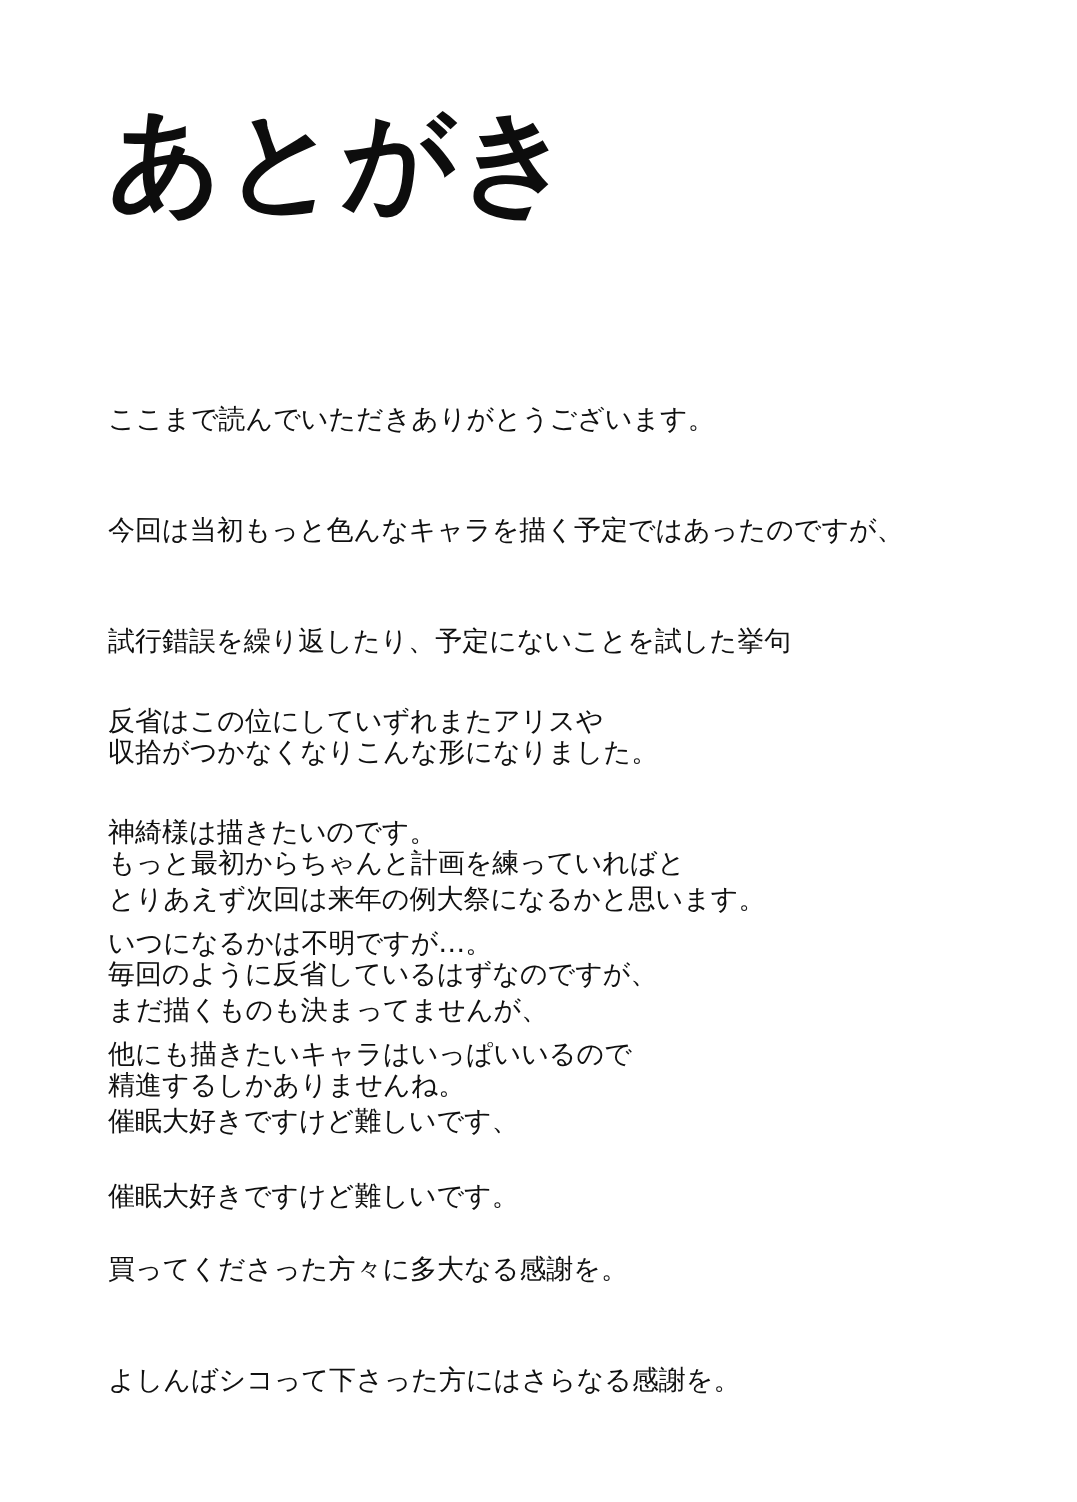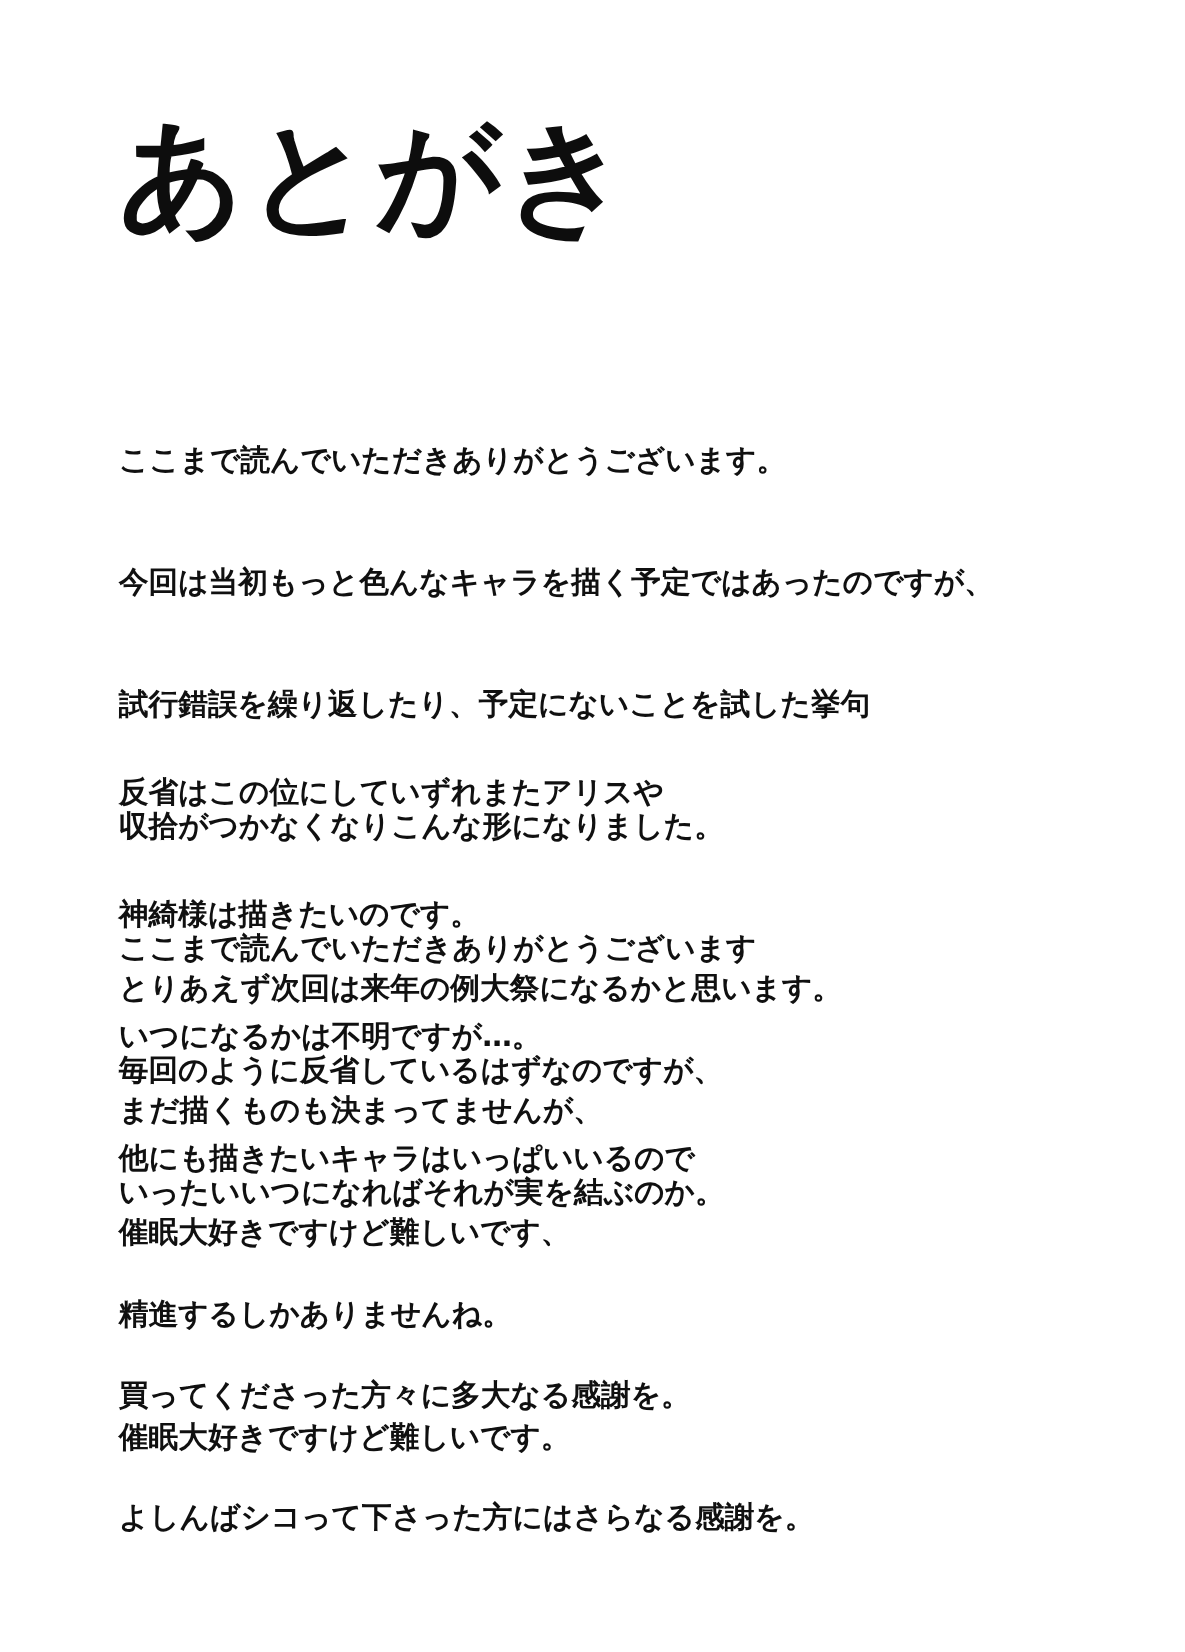--- a/index.html
+++ b/index.html
@@ -25,21 +25,21 @@
     font-weight: 700;
     letter-spacing: 2px;
     color: #0d0d0d;
     white-space: nowrap;
   }
   .body-block {
     position: absolute;
     left: 108px;
     font-size: 27px;
     line-height: 37px;
-    font-weight: 700;
+    font-weight: 400;
     color: #101010;
     white-space: pre;
   }
   #para1 { top: 326px; }
   #para2 { top: 628px; }
   #para3 { top: 806px; }
   #para4 { top: 1176px; }
   .line {
     display: block;
   }
@@ -49,23 +49,22 @@
 
 <div class="page">
 
   <div class="title">あとがき</div>
 
   <div class="body-block" id="para1">
     <span class="line">ここまで読んでいただきありがとうございます。</span>
     <span class="line">今回は当初もっと色んなキャラを描く予定ではあったのですが、</span>
     <span class="line">試行錯誤を繰り返したり、予定にないことを試した挙句</span>
     <span class="line">収拾がつかなくなりこんな形になりました。</span>
-    <span class="line">ここまで読んでいただきありがとうございます</span>
+    <span class="line">もっと最初からちゃんと計画を練っていればと</span>
     <span class="line">毎回のように反省しているはずなのですが、</span>
-    <span class="line">いったいいつになればそれが実を結ぶのか。</span>
     <span class="line">精進するしかありませんね。</span>
     <span class="line">催眠大好きですけど難しいです。</span>
   </div>
 
   <div class="body-block" id="para2">
     <span class="line">反省はこの位にしていずれまたアリスや</span>
     <span class="line">神綺様は描きたいのです。</span>
     <span class="line">いつになるかは不明ですが…。</span>
     <span class="line">他にも描きたいキャラはいっぱいいるので</span>
   </div>

